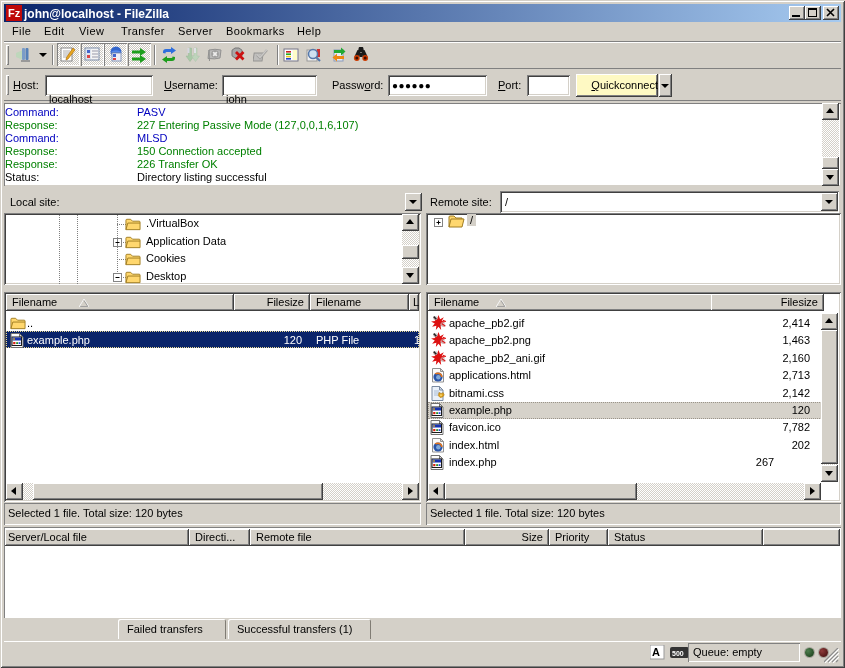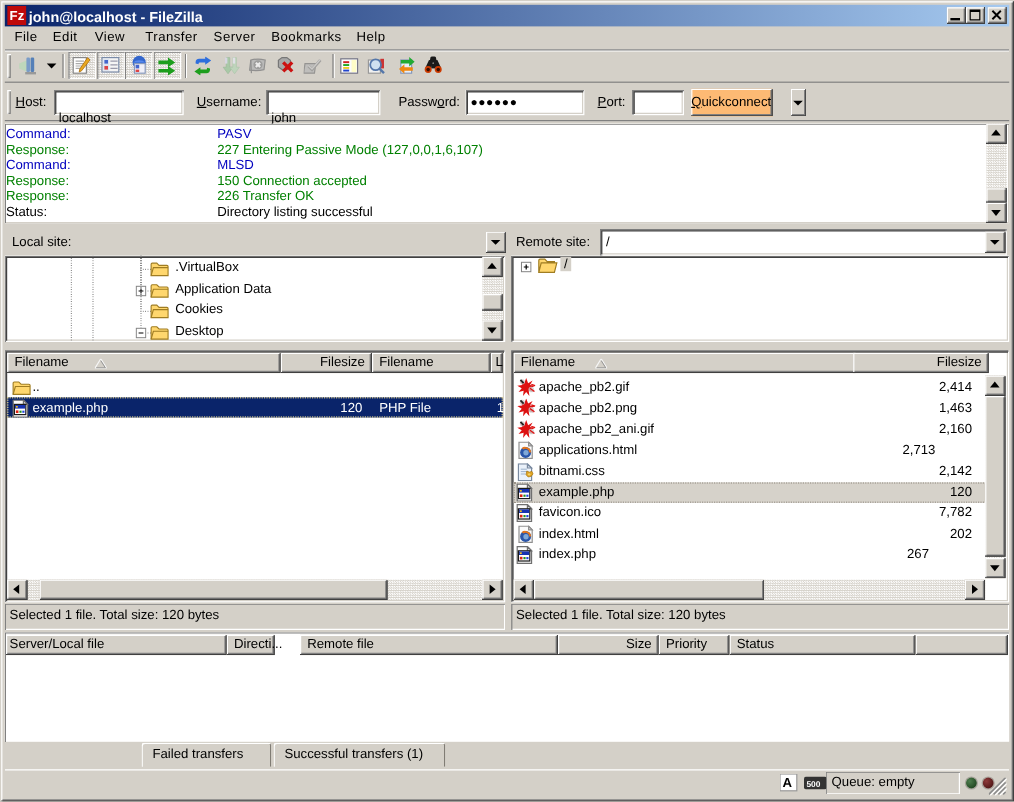--- a/index.html
+++ b/index.html
@@ -24,27 +24,27 @@
 #toolbar { left:4px; top:41px; width:837px; height:28px; border-bottom:1px solid #808080; box-shadow: inset 0 1px 0 #808080, inset 0 2px 0 #ffffff; }
 .grip { position:absolute; top:4px; width:3px; height:20px; box-shadow: inset 1px 1px 0 #fff, inset -1px -1px 0 #808080; }
 .tsep { position:absolute; top:4px; width:2px; height:20px; box-shadow: inset 1px 0 0 #808080, inset -1px 0 0 #fff; }
 .ticon { position:absolute; top:6px; width:16px; height:16px; }
 .tbtn2 { position:absolute; top:2px; width:23px; height:23px; background:#fff; box-shadow: inset 1px 1px 0 #808080, inset -1px -1px 0 #ffffff; background-image: repeating-conic-gradient(#ffffff 0 25%, #ccc8c0 0 50%); background-size:2px 2px; }
 .tbtn2 svg { position:absolute; left:3px; top:3px; }
 
 #quickbar { left:4px; top:70px; width:837px; height:31px; border-bottom:1px solid #808080; }
 #quickbar .lab { position:absolute; top:9px; }
 .qfield { position:absolute; top:5px; height:21px; background:#fff; box-shadow: inset 1px 1px 0 #808080, inset -1px -1px 0 #ffffff, inset 2px 2px 0 #404040, inset -2px -2px 0 #d4d0c8; padding:18px 0 0 4px; }
-#qcbtn { position:absolute; left:572px; top:4px; width:68px; height:23px; background:#fdba74; box-shadow: inset -1px -1px 0 #404040, inset 1px 1px 0 #ffffff, inset -2px -2px 0 #808080; text-align:left; padding-top:5px; }
+#qcbtn { position:absolute; left:572px; top:4px; width:82px; height:23px; background:#fef9c3; box-shadow: inset -1px -1px 0 #404040, inset 1px 1px 0 #ffffff, inset -2px -2px 0 #808080; text-align:right; padding-top:5px; }
 #qcdrop { position:absolute; left:655px; top:4px; width:13px; height:23px; background:#d4d0c8; box-shadow: inset -1px -1px 0 #404040, inset 1px 1px 0 #ffffff, inset -2px -2px 0 #808080; }
 .arrdown { width:0; height:0; border-left:4px solid transparent; border-right:4px solid transparent; border-top:4px solid #000; position:absolute; }
 
 #log { left:4px; top:103px; width:837px; height:83px; background:#fff; box-shadow: inset 1px 1px 0 #808080, inset -1px -1px 0 #d4d0c8; }
 #log .line { position:absolute; left:1px; white-space:pre; }
-#log .val { position:absolute; left:133px;margin-left:44px; }
+#log .val { position:absolute; left:133px; }
 .c-cmd { color:#0000bf; }
 .c-resp { color:#008000; }
 
 .sb-v { position:absolute; width:17px; background-image: repeating-conic-gradient(#ffffff 0 25%, #d4d0c8 0 50%); background-size:2px 2px; }
 .sb-h { position:absolute; height:17px; background-image: repeating-conic-gradient(#ffffff 0 25%, #d4d0c8 0 50%); background-size:2px 2px; }
 .sb-btn { position:absolute; width:17px; height:17px; background:#d4d0c8; box-shadow: inset -1px -1px 0 #404040, inset 1px 1px 0 #ffffff, inset -2px -2px 0 #808080; }
 .sb-thumb { position:absolute; background:#d4d0c8; box-shadow: inset -1px -1px 0 #404040, inset 1px 1px 0 #ffffff, inset -2px -2px 0 #808080; }
 .arr { position:absolute; width:0; height:0; }
 .arr.up { border-left:4px solid transparent; border-right:4px solid transparent; border-bottom:5px solid #000; left:4px; top:5px; }
 .arr.dn { border-left:4px solid transparent; border-right:4px solid transparent; border-top:5px solid #000; left:4px; top:6px; }
@@ -385,21 +385,21 @@
     <span class="abs" style="left:23px;top:60px">apache_pb2_ani.gif</span>
     <span class="abs" style="left:326px;top:60px;width:58px;text-align:right">2,160</span>
     <svg class="abs" style="left:5px;top:76px" width="14" height="15" viewBox="0 0 14 15">
       <path d="M1.5 0.5 h8 l3 3 v10.5 h-11 Z" fill="#fbfbfb" stroke="#909090"></path>
       <path d="M9.5 0.5 l3 3 h-3 Z" fill="#d8d8d8" stroke="#909090"></path>
       <circle cx="7" cy="9" r="4.6" fill="#2a55a8"></circle>
       <path d="M7 4.4 a4.6 4.6 0 0 1 4.6 4.6 l-1.6 0 a3 3 0 0 0 -4.6 -2.5 l-1.8 -1 a4.6 4.6 0 0 1 3.4 -1.1 Z" fill="#e5761c"></path>
       <circle cx="7.3" cy="9.3" r="2.2" fill="#7fa8d8"></circle>
     </svg>
     <span class="abs" style="left:23px;top:77px">applications.html</span>
-    <span class="abs" style="left:326px;top:77px;width:58px;">2,713</span>
+    <span class="abs" style="left:326px;top:77px;width:58px;text-align:right">2,713</span>
     <svg class="abs" style="left:5px;top:94px" width="14" height="15" viewBox="0 0 14 15">
       <path d="M1 0.5 h7.5 l3.5 3.5 v10.5 h-11 Z" fill="#eaf1fa" stroke="#7a8aa0"></path>
       <path d="M8.5 0.5 l3.5 3.5 h-3.5 Z" fill="#cfd9e8" stroke="#7a8aa0"></path>
       <path d="M3 5 h5 M3 7 h6 M3 9 h4" stroke="#9ab0cc" stroke-width="0.8"></path>
       <path d="M8 6.5 l2.2 1 2 -0.8 1 2.2 -1.5 2 -2.5 0.6 -1.8 -1.8 Z" fill="#e0a422" stroke="#a87610" stroke-width="0.6"></path>
       <circle cx="10" cy="9.3" r="1" fill="#f4d26a"></circle>
     </svg>
     <span class="abs" style="left:23px;top:95px">bitnami.css</span>
     <span class="abs" style="left:326px;top:95px;width:58px;text-align:right">2,142</span>
     <div class="abs" style="left:2px;top:110px;width:394px;height:17px;background:#d6d2ca;outline:1px dotted #9a948a;outline-offset:-1px"></div>
@@ -466,21 +466,21 @@
         <div class="arr dn"></div>
       </div>
     </div>
   </div>
 
 <div class="abs statusline" style="left:4px;top:503px;width:417px;height:22px">Selected 1 file. Total size: 120 bytes</div>
 <div class="abs statusline" style="left:426px;top:503px;width:415px;height:22px">Selected 1 file. Total size: 120 bytes</div>
 
 <div class="abs panel sunken1" style="left:4px;top:527px;width:837px;height:91px" id="queue">
   <div class="hdrcell" style="left:1px;top:2px;width:184px;padding-left:3px">Server/Local file</div>
-  <div class="hdrcell" style="left:185px;top:2px;width:40px">Directi...</div>
+  <div class="hdrcell" style="left:185px;top:2px;width:61px">Directi...</div>
   <div class="hdrcell" style="left:246px;top:2px;width:215px">Remote file</div>
   <div class="hdrcell" style="left:461px;top:2px;width:84px;text-align:right;padding-right:6px">Size</div>
   <div class="hdrcell" style="left:545px;top:2px;width:59px">Priority</div>
   <div class="hdrcell" style="left:604px;top:2px;width:155px">Status</div>
   <div class="hdrcell" style="left:759px;top:2px;width:77px"></div>
 </div>
 
 <div class="abs" style="left:4px;top:618px;width:837px;height:21px">
   <div class="tab" style="left:114px;top:1px;width:108px">Failed transfers</div>
   <div class="tab" style="left:224px;top:1px;width:143px">Successful transfers (1)</div>

